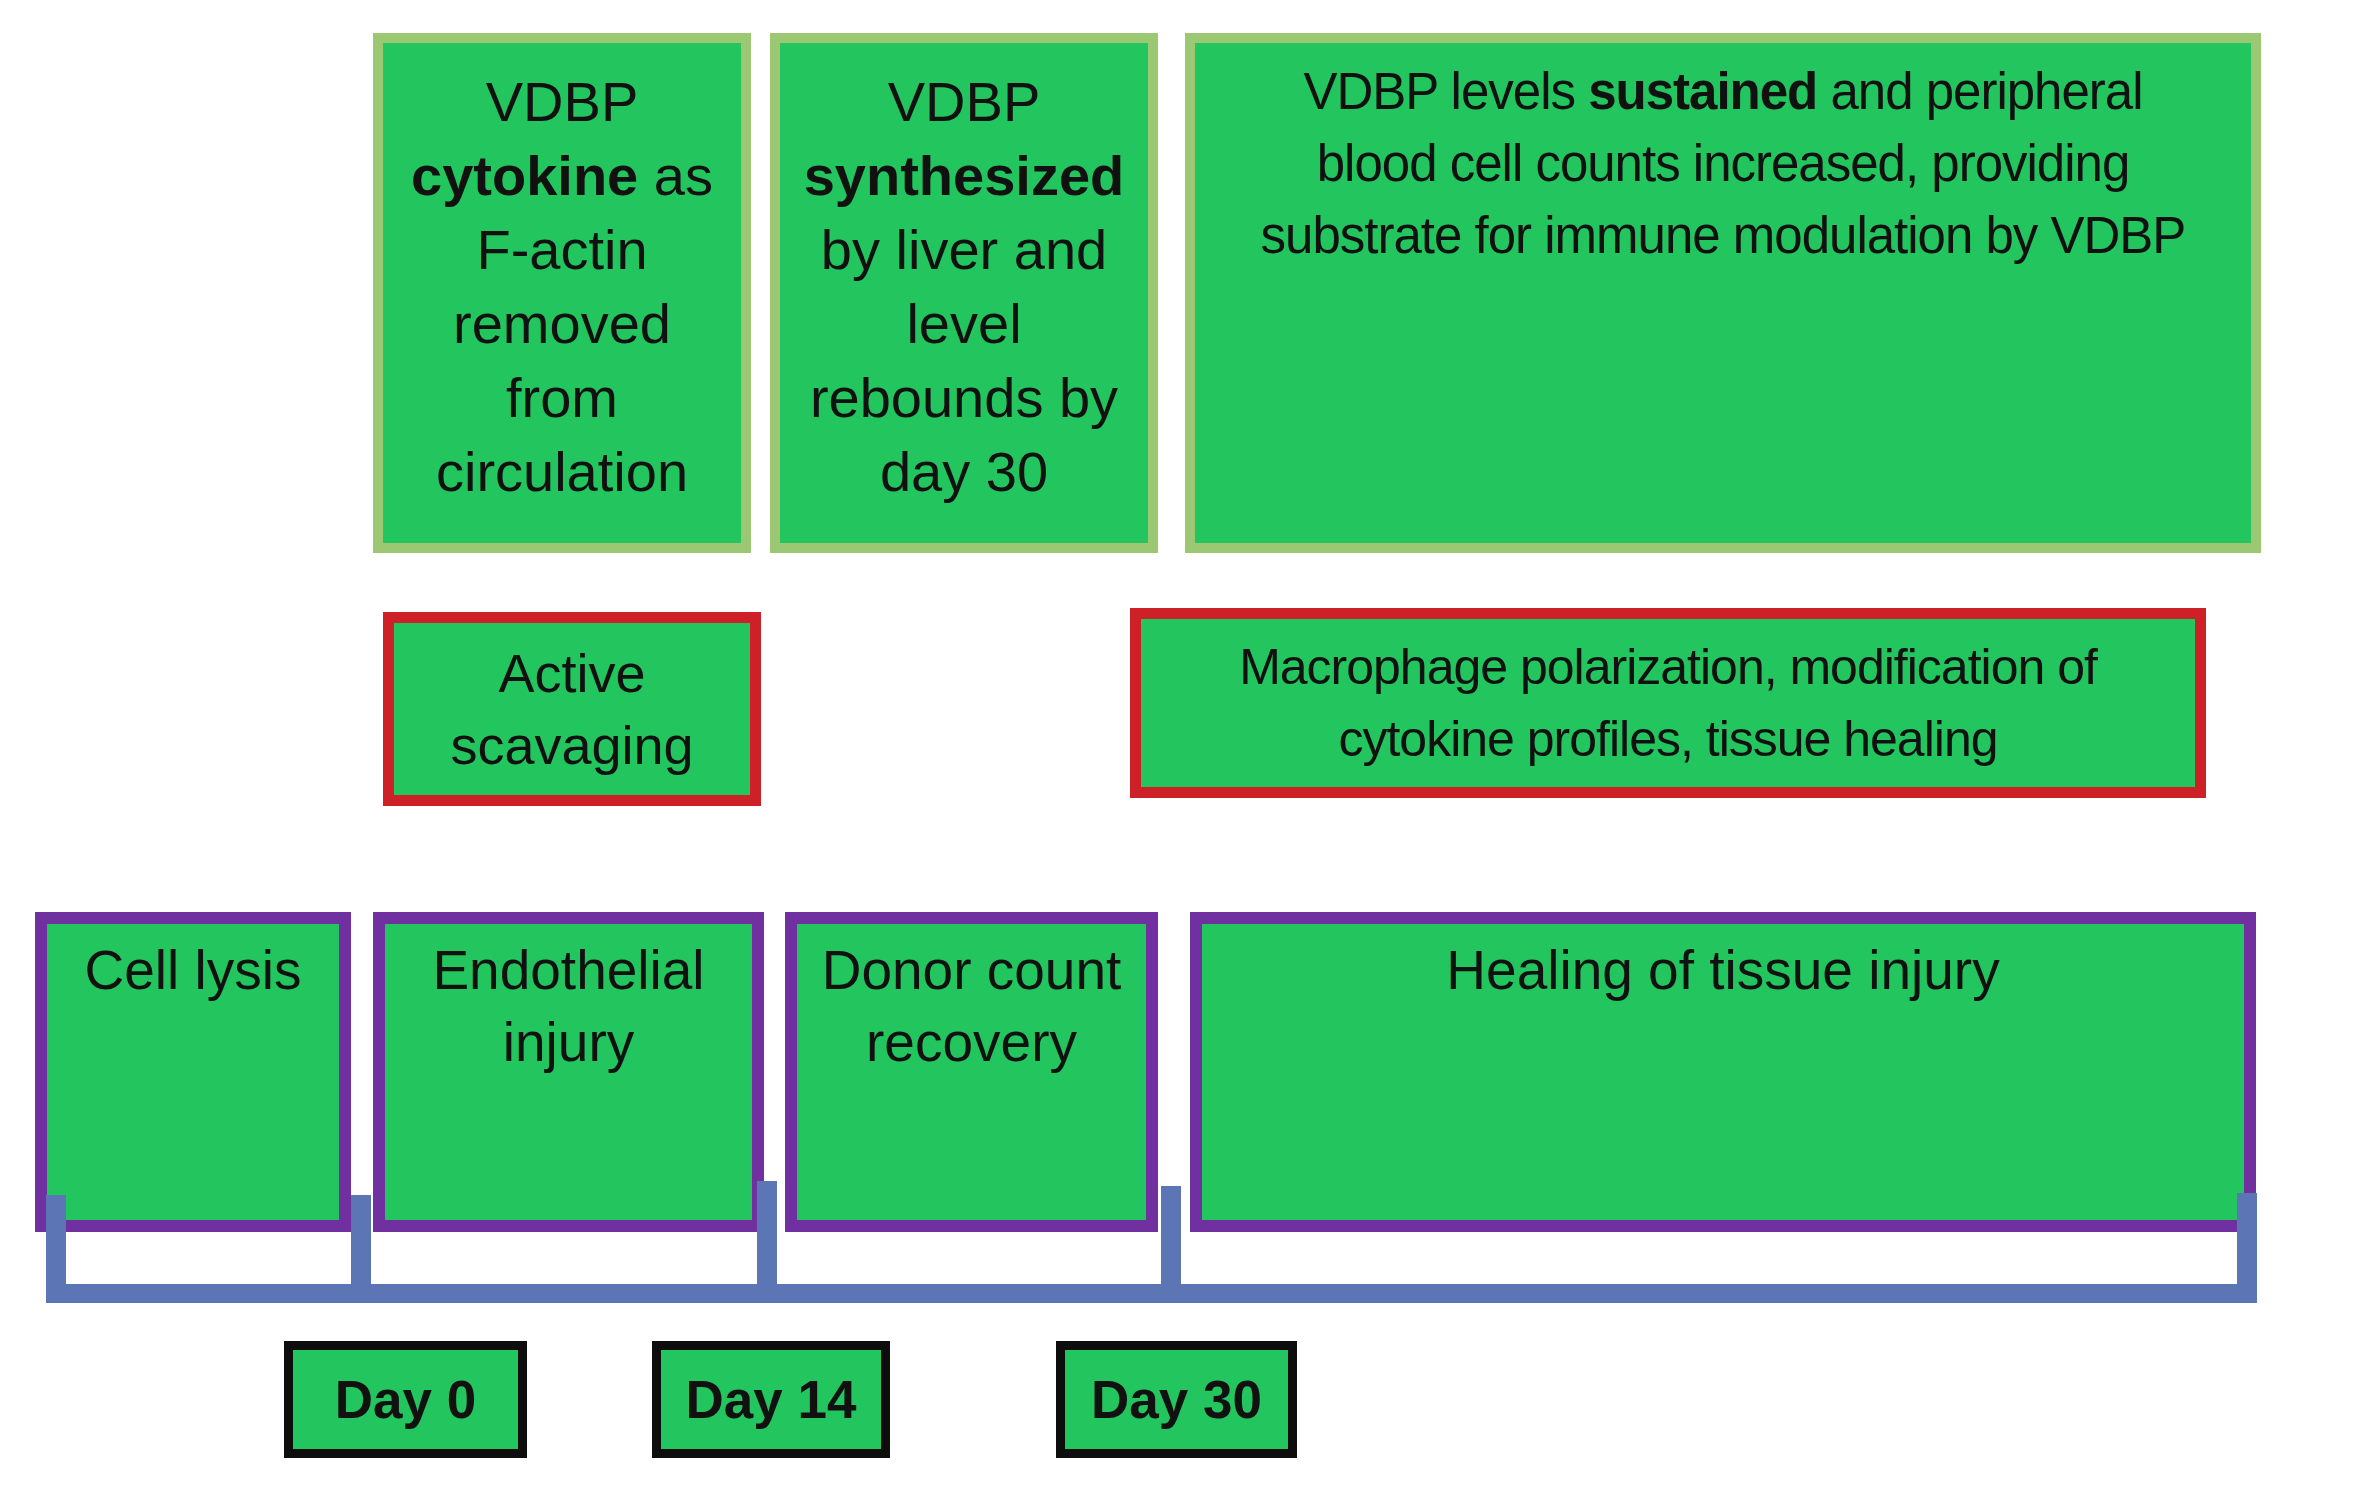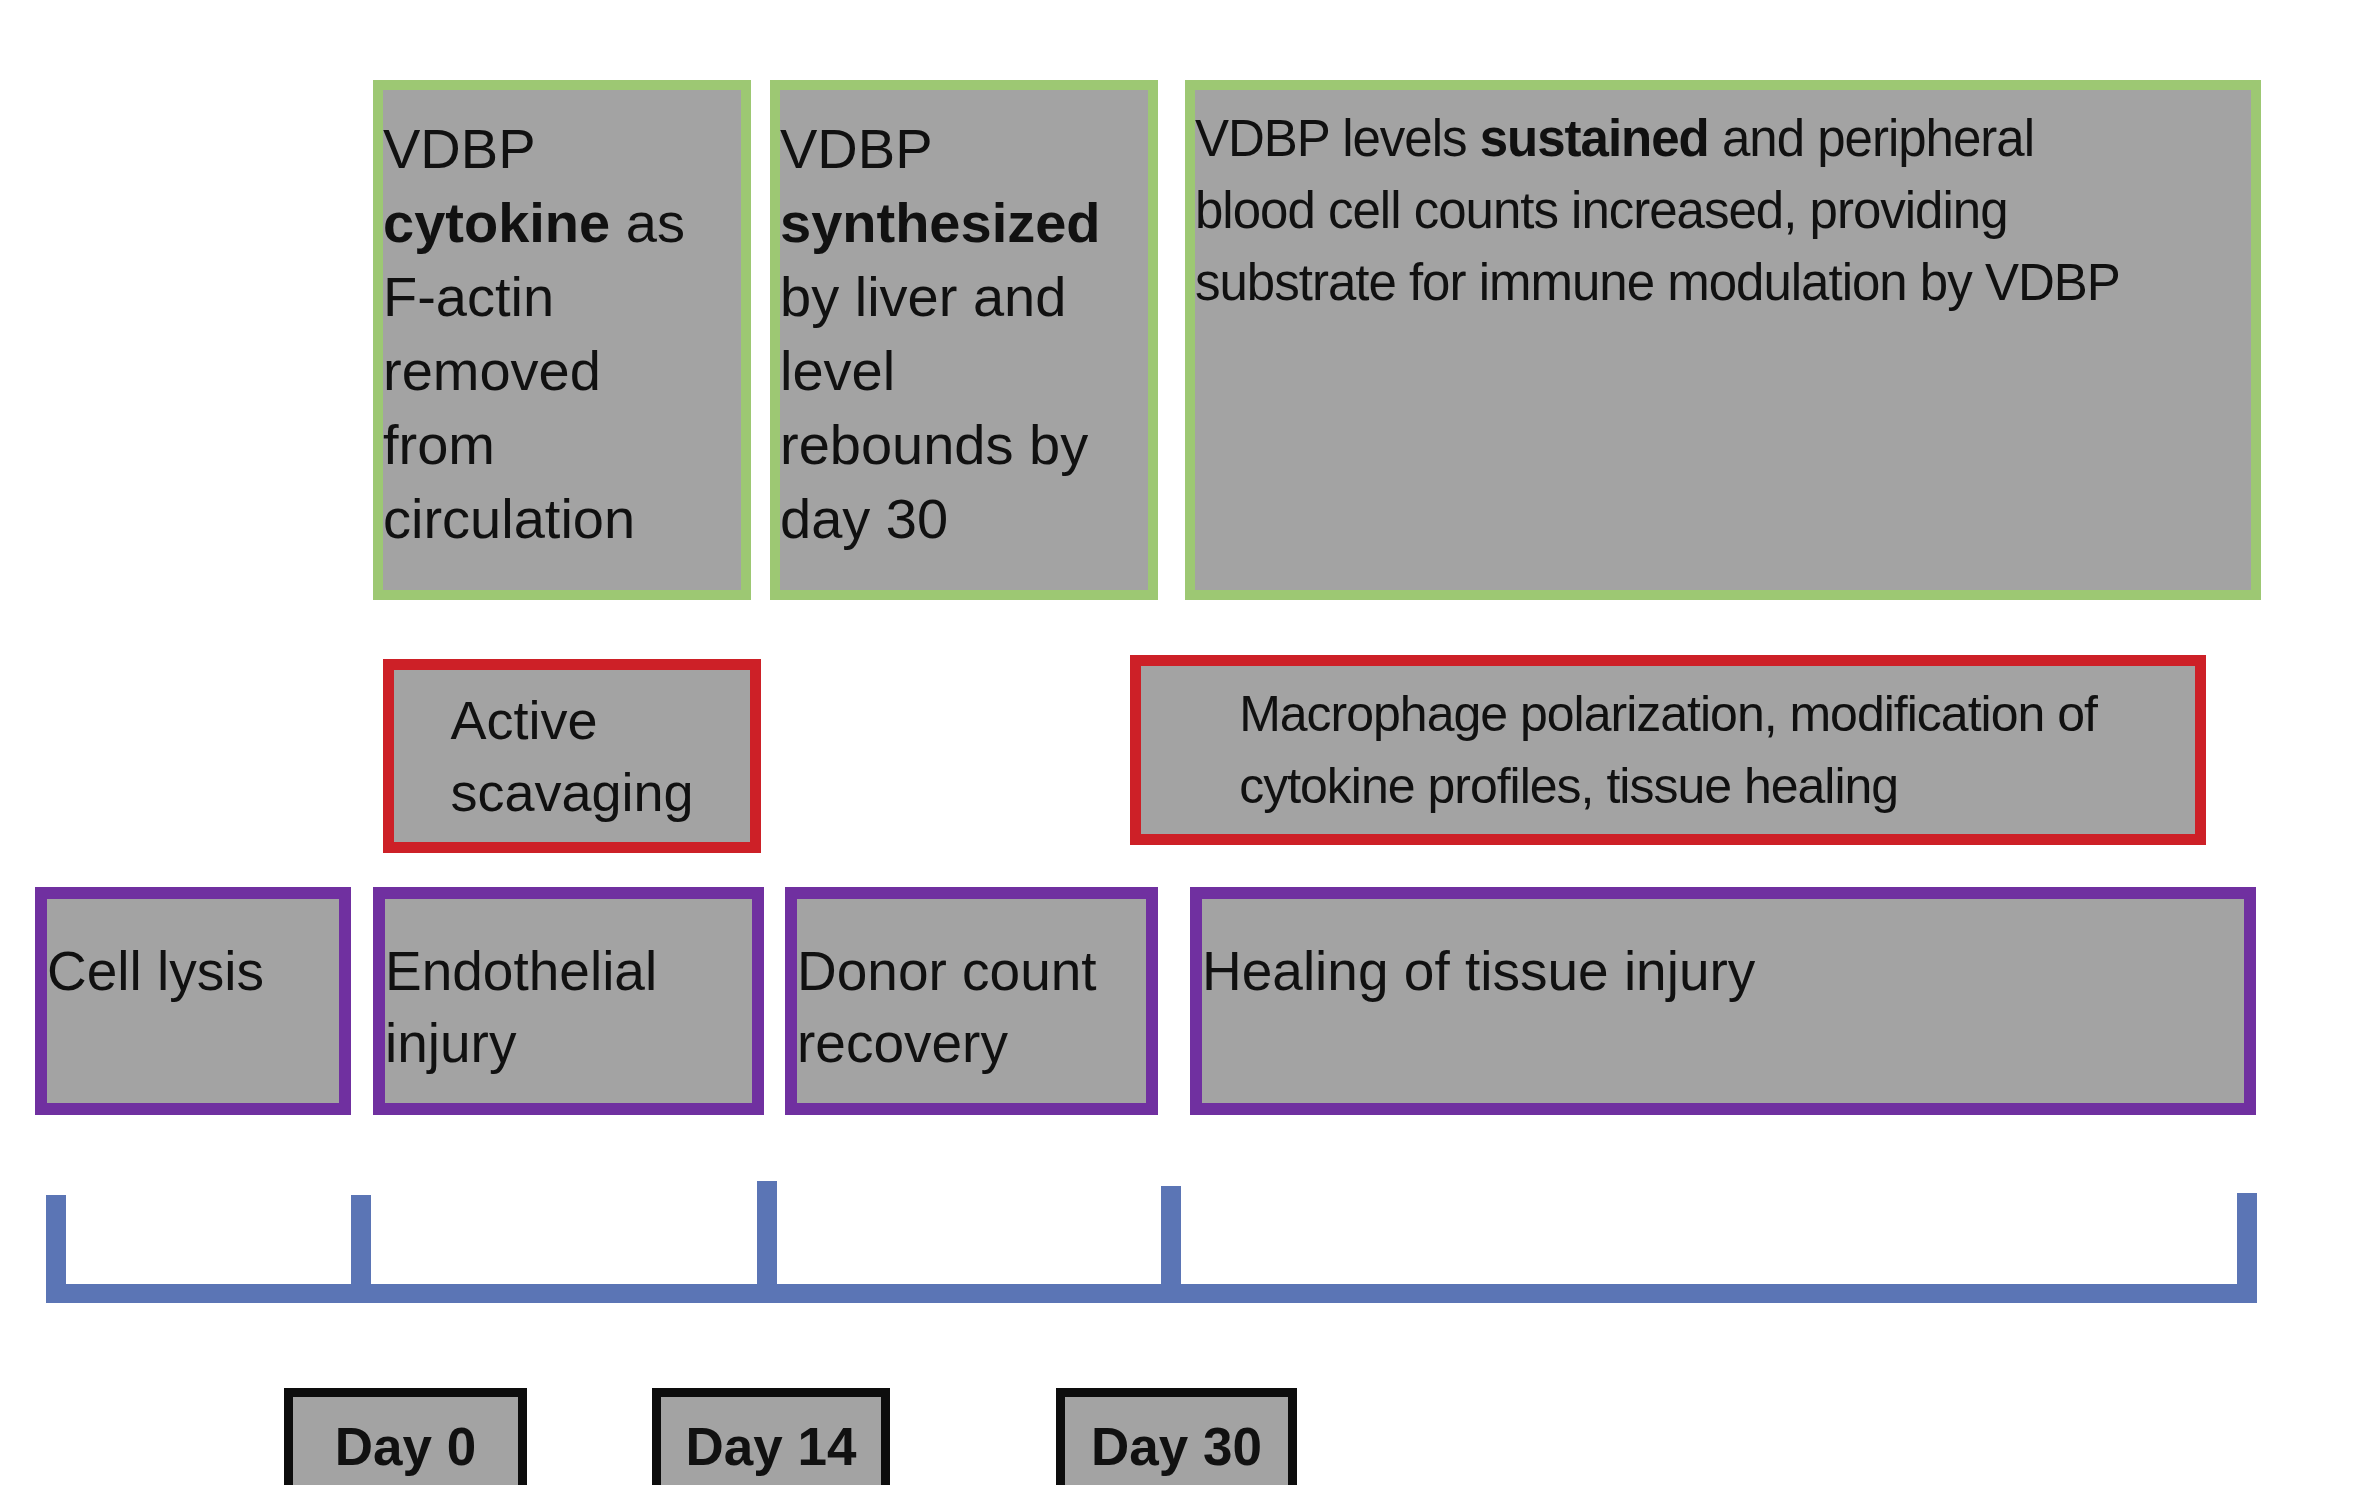--- a/index.html
+++ b/index.html
@@ -6,36 +6,36 @@
     --green:#9dc873; --red:#cd2027; --purple:#7030a0;
     --blue:#5b75b5; --day_border:#0d0d0d; --text:#111111;
   }
   html,body{margin:0;padding:0;background:#ffffff;}
   #canvas{
     position:relative; width:2371px; height:1485px; background:#ffffff;
     font-family:"Liberation Sans","DejaVu Sans",sans-serif; color:var(--text);
     overflow:hidden;
   }
   .box{
-    position:absolute; background:#a3a3a3; box-sizing:border-box;
-    white-space:pre-line; color:var(--text);margin-top:47px;
+    position:absolute; background:#22c55e; box-sizing:border-box;
+    text-align:center; white-space:pre-line; color:var(--text);
   }
   
   .gbox{border:10px solid var(--green); top:33px; height:520px; padding-top:22px;
         font-size:56px; line-height:74px;}
   #g1{left:373px; width:378px;}
   #g2{left:770px; width:388px;}
   #g3{left:1185px; width:1076px; font-size:51px; line-height:72px; padding-top:13px; letter-spacing:-1px;}
   
   .rbox{border:11px solid var(--red); display:flex; align-items:center; justify-content:center;
         font-size:54px; line-height:72px;}
   #r1{left:383px; top:612px; width:378px; height:194px;}
   #r2{left:1130px; top:608px; width:1076px; height:190px; font-size:50px; letter-spacing:-1px;}
   
-  .pbox{border:12px solid var(--purple); top:840px; height:228px; padding-top:36px;
+  .pbox{border:12px solid var(--purple); top:912px; height:320px; padding-top:10px;
         font-size:55px; line-height:72px;}
   #p1{left:35px;   width:316px;}
   #p2{left:373px;  width:391px;}
   #p3{left:785px;  width:373px;}
   #p4{left:1190px; width:1066px;}
   .runs{white-space:pre-line;}
   
   #bar{position:absolute; left:46px; top:1284px; width:2211px; height:19px; background:var(--blue);}
   .tick{position:absolute; width:20px; background:var(--blue);}
   #t1{left:46px;   top:1195px; height:108px;}

